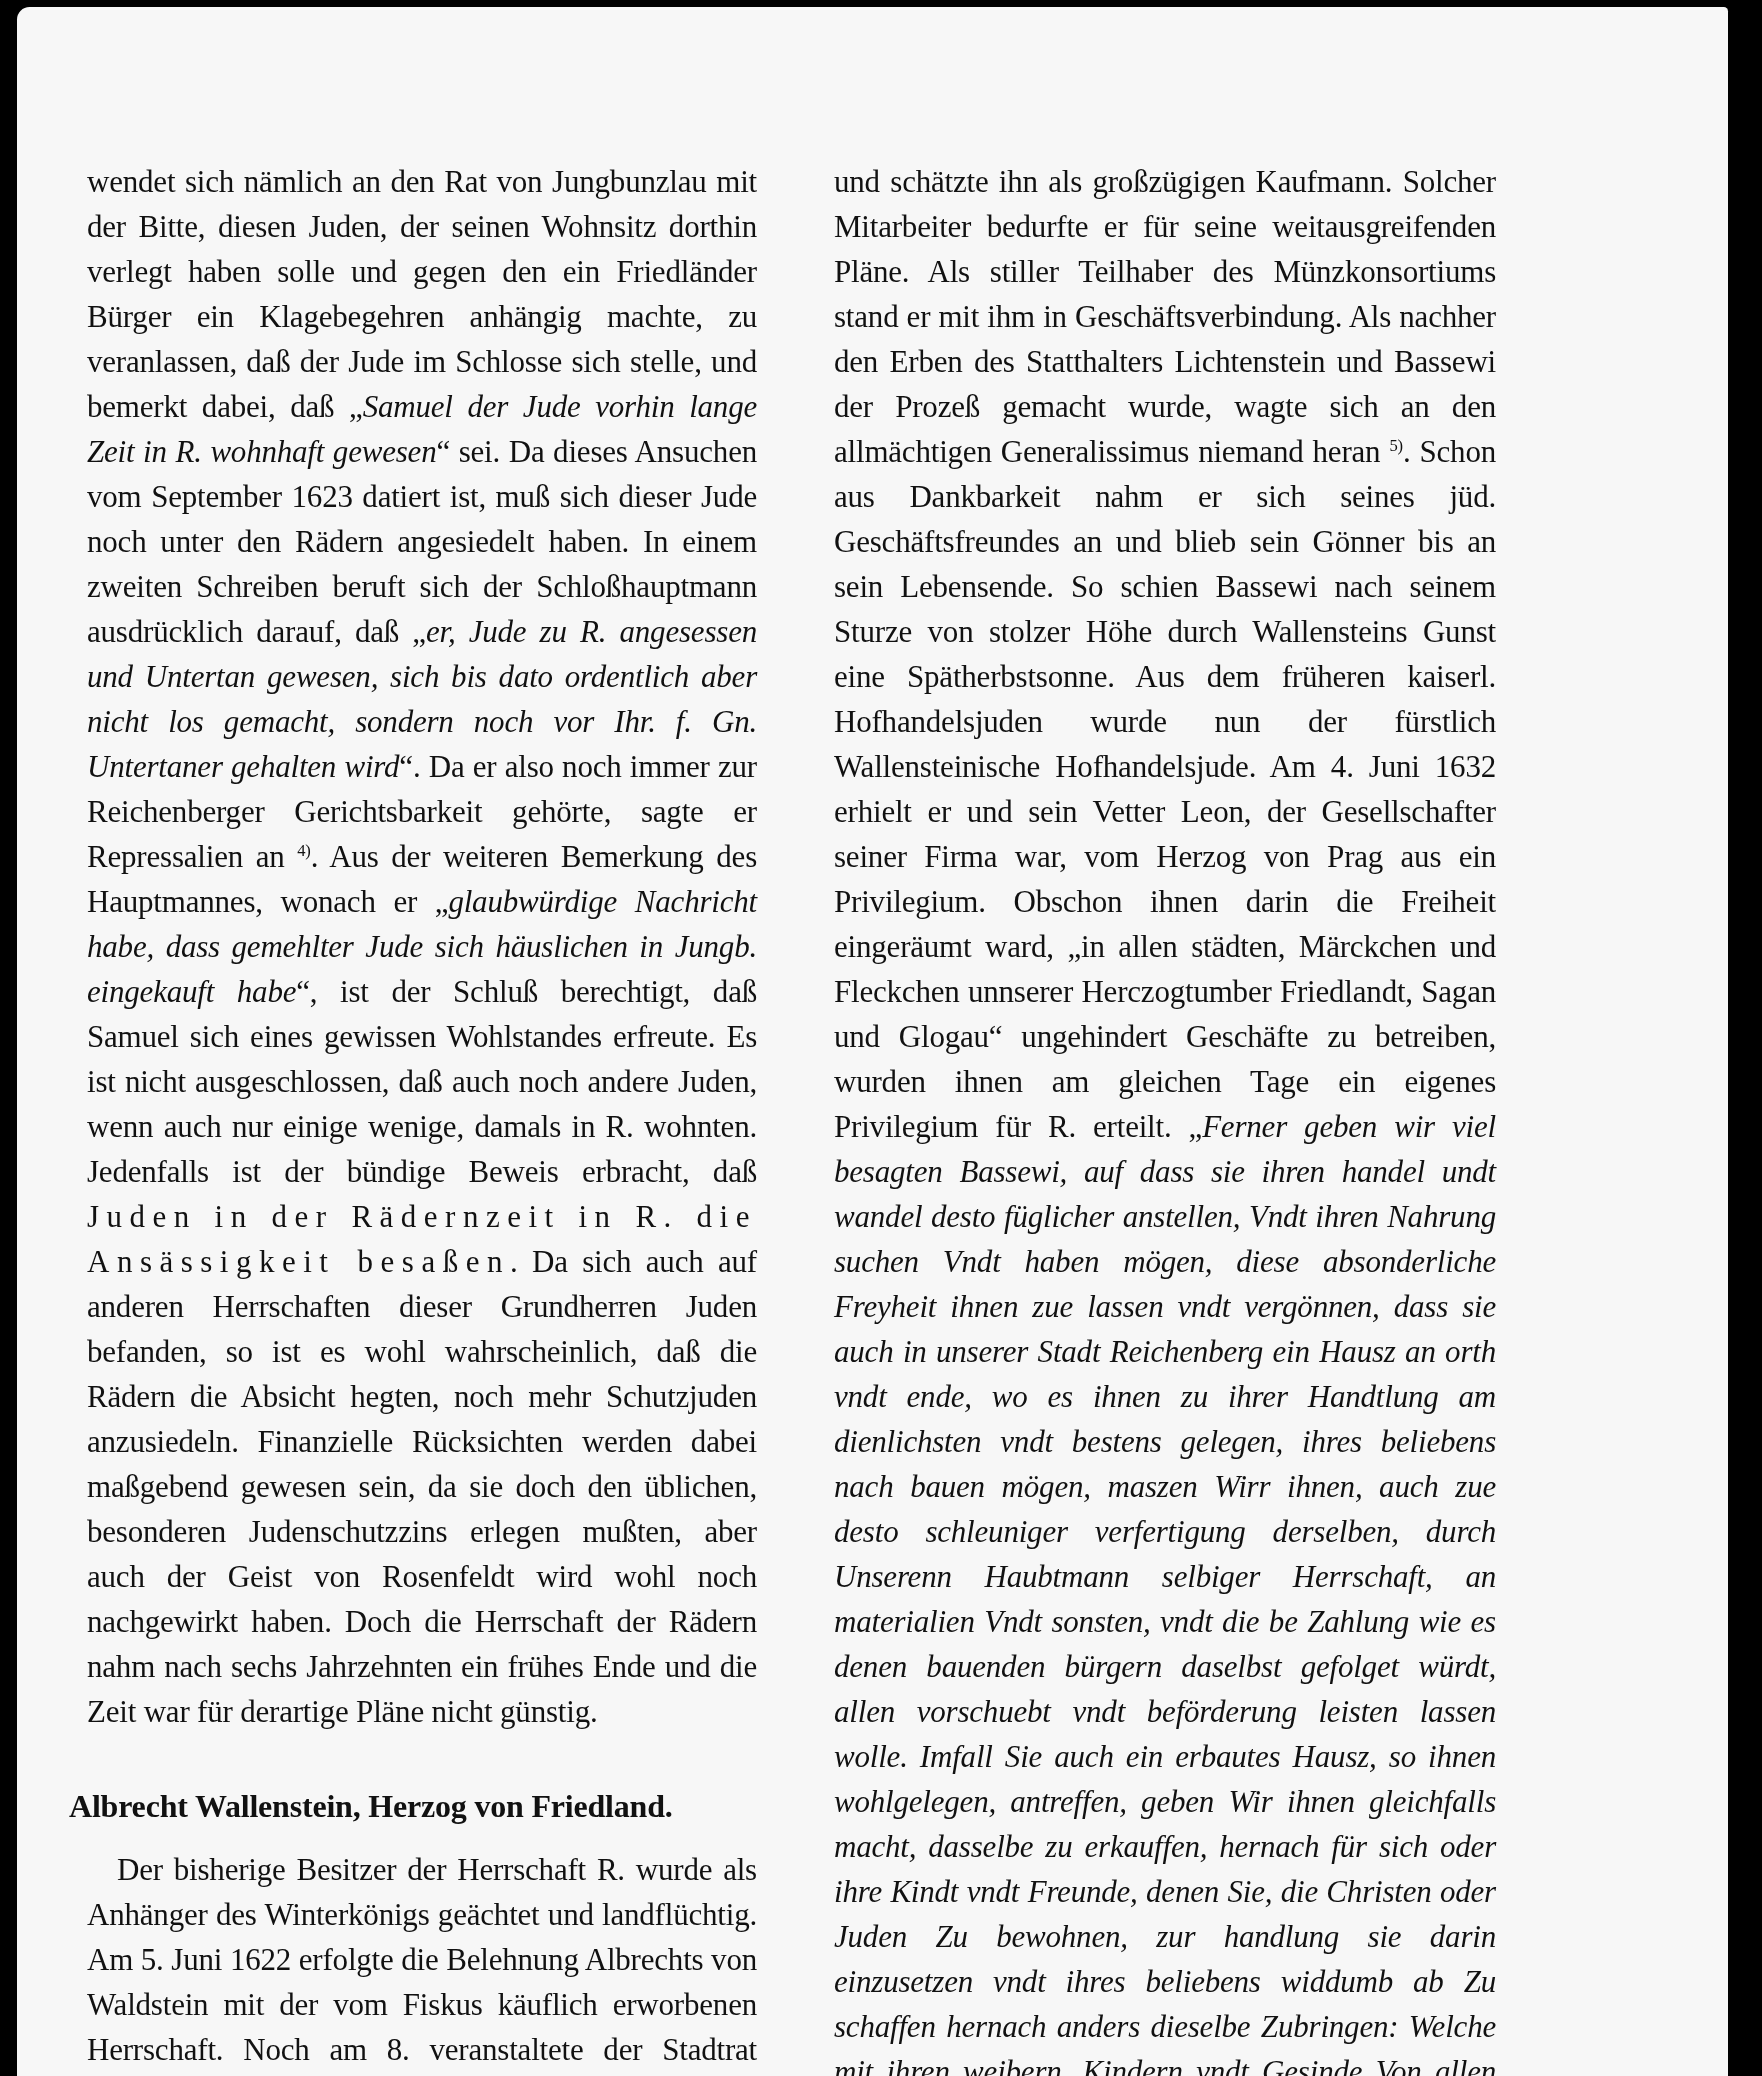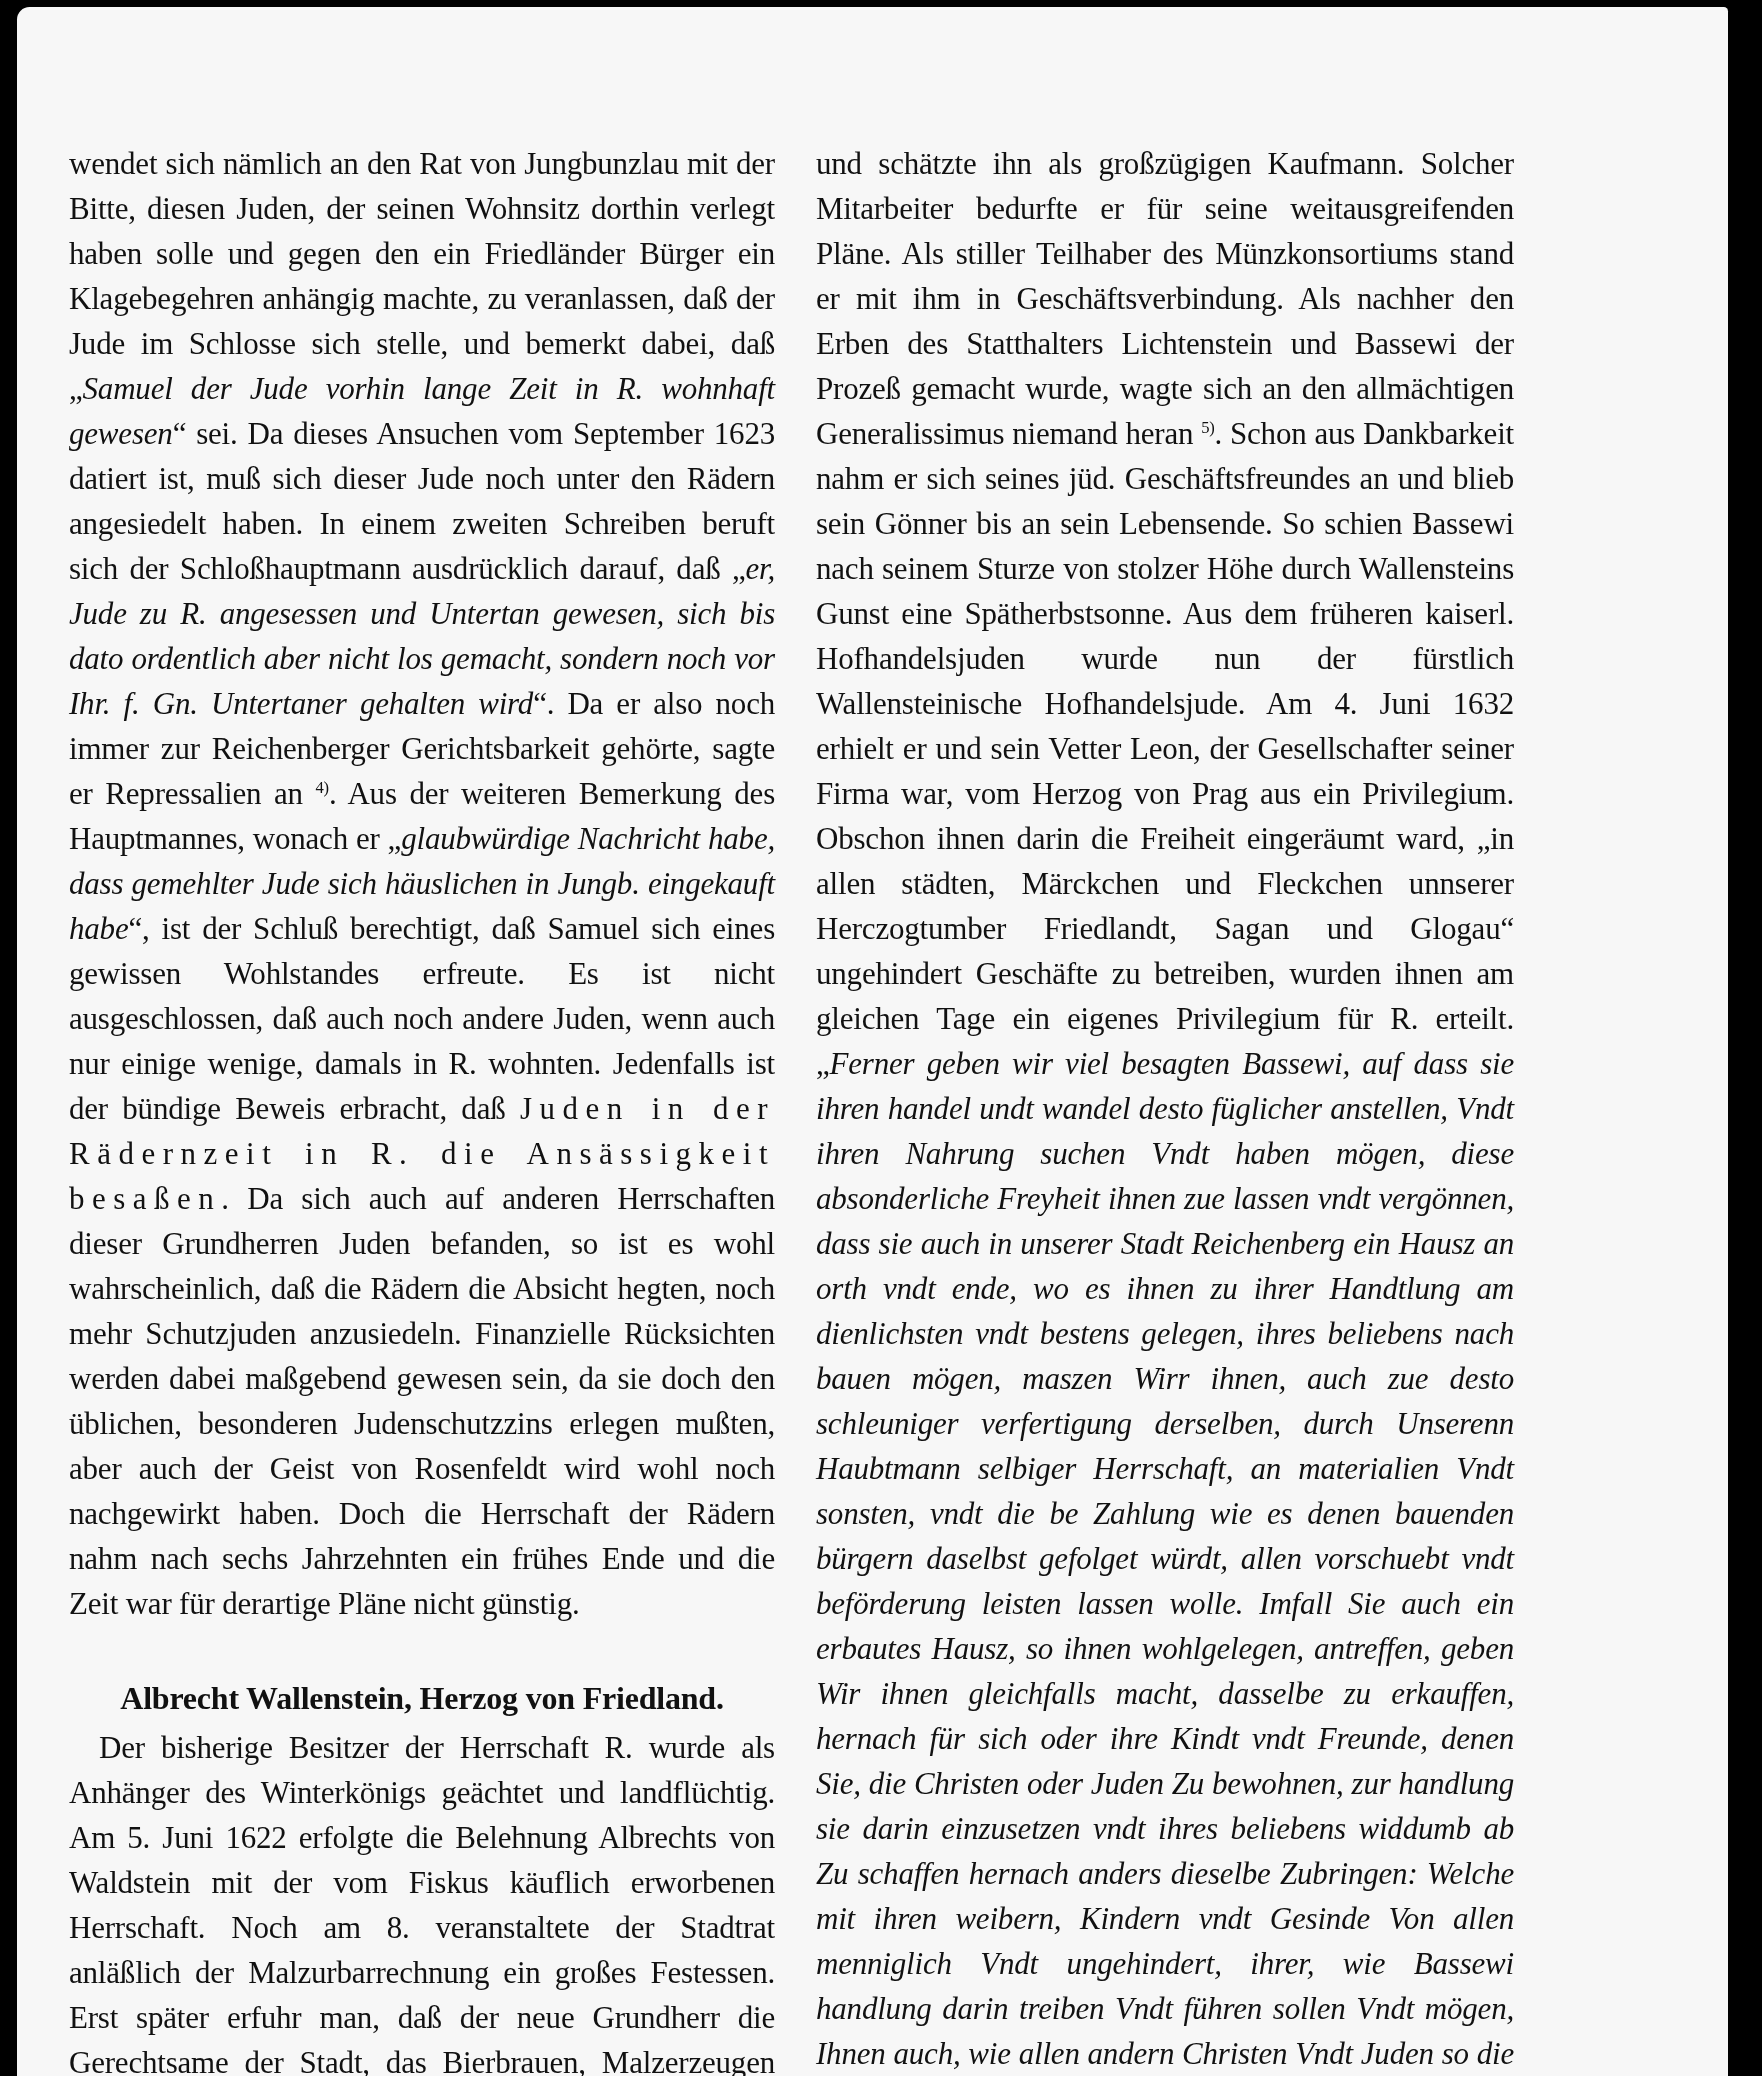--- a/index.html
+++ b/index.html
@@ -25,27 +25,27 @@
     top: 141px;
     width: 706px;
     font-size: 31px;
     line-height: 45px;
     text-align: justify;
     hyphens: none;
     letter-spacing: -0.2px;
   }
   .col.left { left: 69px; width: 706px; }
   .col.right { left: 816px; width: 698px; }
-  .col p { margin: 0; }
+  .col p { margin: 18px; }
   .col p.indent { text-indent: 30px; }
   .col .it { font-style: italic; }
   .col .sp { letter-spacing: 7.5px; }
   .heading {
     font-weight: bold;
-    text-align: center;
+    text-align: left;
     margin: 50px 0 4.2px 0 !important;
     font-size: 32px;
   }
   sup { font-size: 16.6px; line-height: 0; vertical-align: super; }
 </style>
 </head>
 <body>
 
 <div class="binding"></div>
 <div class="page"></div>

